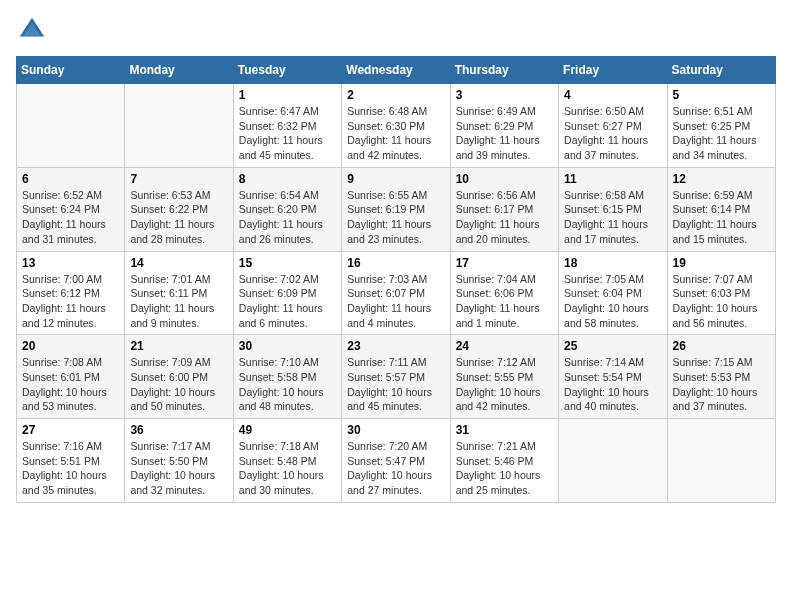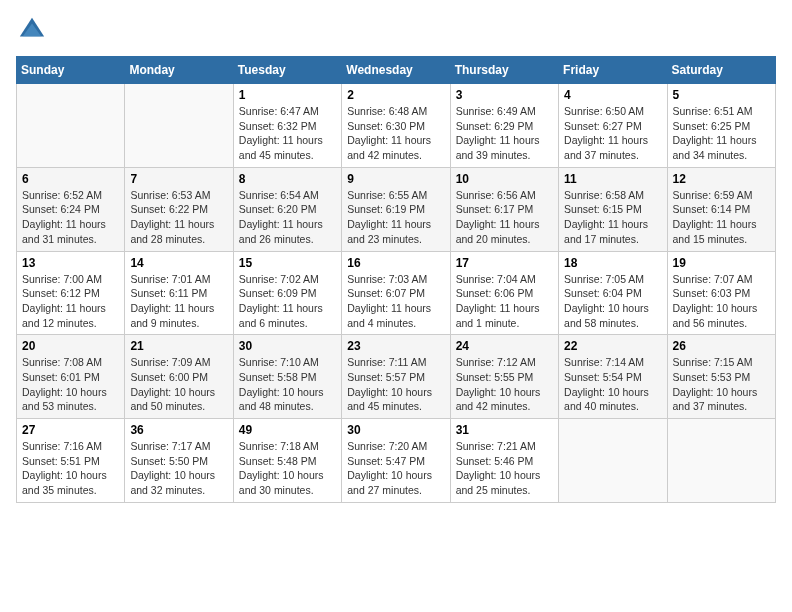--- a/index.html
+++ b/index.html
@@ -214,21 +214,21 @@
         </td>
         <td>
           <span class="day-num">23</span>
           <div class="cell-content">Sunrise: 7:11 AM<br>Sunset: 5:57 PM<br>Daylight: 10 hours and 45 minutes.</div>
         </td>
         <td>
           <span class="day-num">24</span>
           <div class="cell-content">Sunrise: 7:12 AM<br>Sunset: 5:55 PM<br>Daylight: 10 hours and 42 minutes.</div>
         </td>
         <td>
-          <span class="day-num">22</span>
+          <span class="day-num">25</span>
           <div class="cell-content">Sunrise: 7:14 AM<br>Sunset: 5:54 PM<br>Daylight: 10 hours and 40 minutes.</div>
         </td>
         <td>
           <span class="day-num">26</span>
           <div class="cell-content">Sunrise: 7:15 AM<br>Sunset: 5:53 PM<br>Daylight: 10 hours and 37 minutes.</div>
         </td>
       </tr>
       <tr>
         <td>
           <span class="day-num">27</span>

